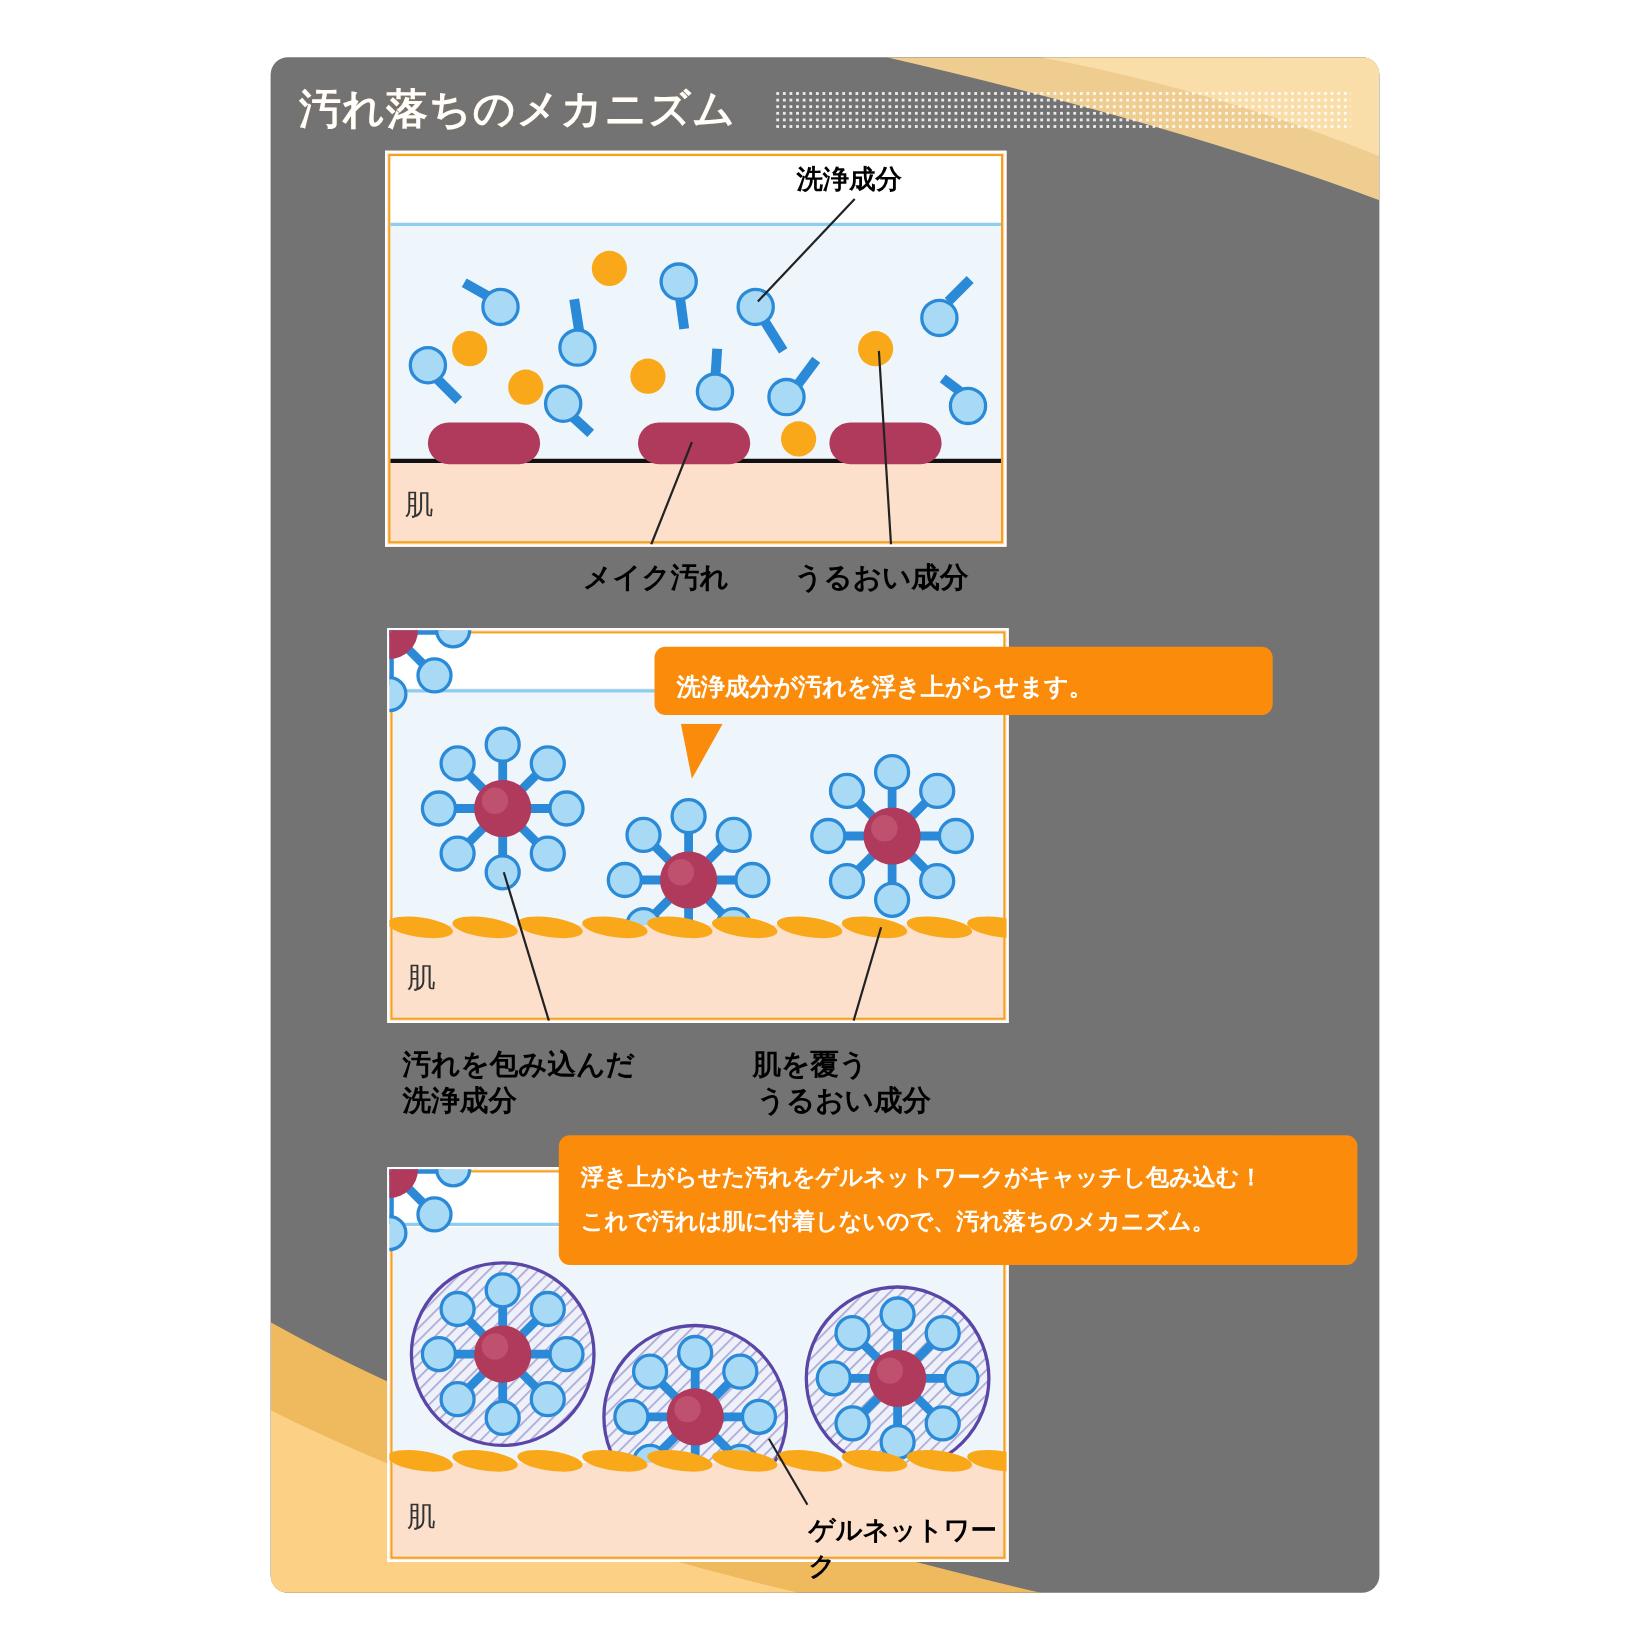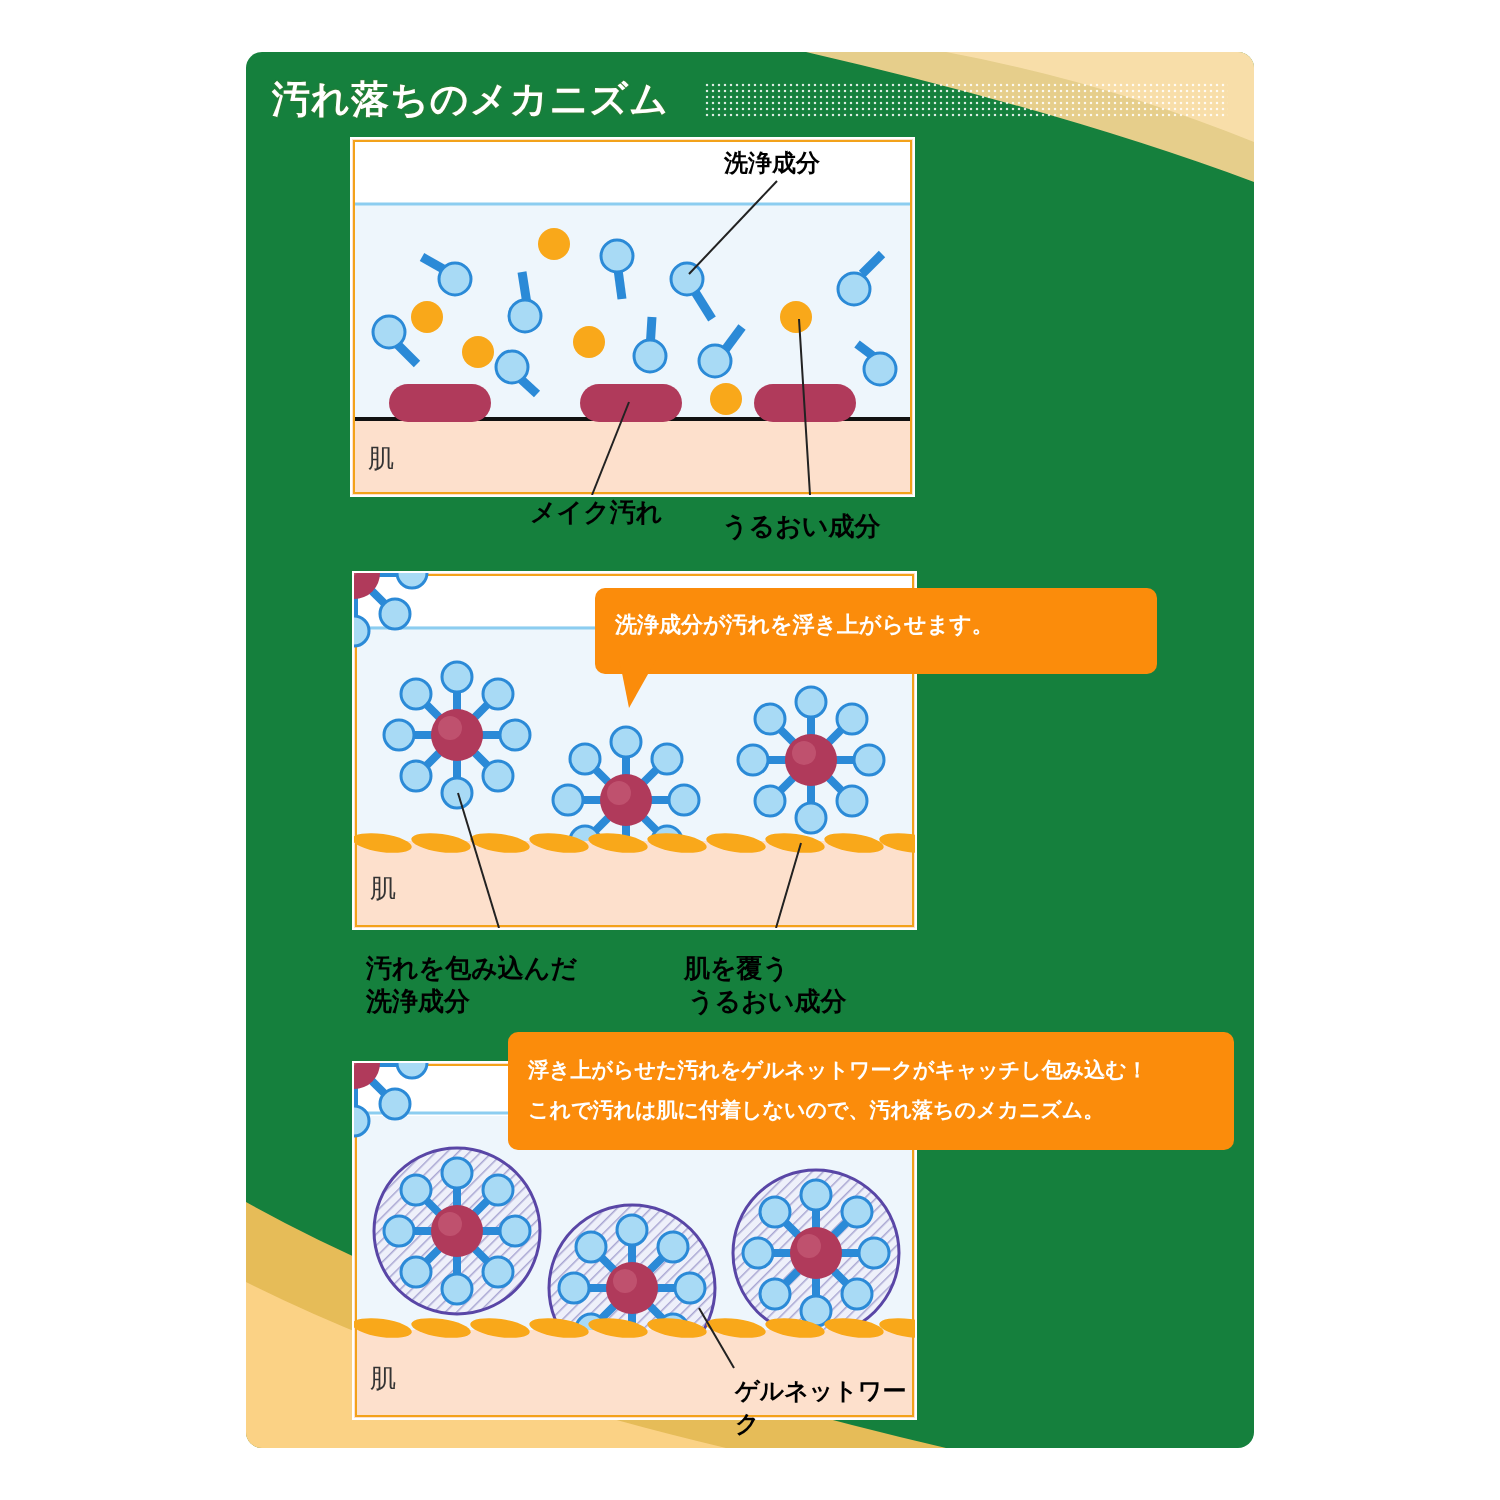--- a/index.html
+++ b/index.html
@@ -1,19 +1,19 @@
 <!DOCTYPE html>
 <html><head>
 <meta charset="utf-8">
 <style>
   html, body { margin:0; padding:0; background:#ffffff; }
   body { width:1500px; height:1500px; position:relative; overflow:hidden;
          font-family:"DejaVu Sans", sans-serif; }
   .card { position:absolute; left:246px; top:52px; width:1008px; height:1396px;
-          border-radius:16px; background:#15803d; overflow:hidden; }
+          border-radius:16px; background:#737373; overflow:hidden; }
   .card-decor { position:absolute; left:0; top:0; width:1008px; height:1396px; }
   .title { position:absolute; left:26px; top:22px; font-size:38px; font-weight:bold;
            color:#ffffff; letter-spacing:1px; text-shadow:0 0 2px rgba(200,120,0,0.4); }
   .dots { position:absolute; left:458px; top:30px; width:524px; height:36px;
           background-image:radial-gradient(circle, rgba(255,255,255,0.85) 1.4px, transparent 1.6px);
           background-size:6px 6px; }
   .panel { position:absolute; border:2px solid #ffffff; outline:2px solid #f3a21a;
            outline-offset:-5px; background:#fde0cc; }
   .panel svg { position:absolute; left:0; top:0; }
   .skin { position:absolute; font-size:26px; color:#333; }
@@ -83,21 +83,21 @@
 
     <g stroke="#222" stroke-width="2">
       <line x1="425" y1="42" x2="337" y2="135"></line>
       <line x1="277" y1="263" x2="240" y2="356"></line>
       <line x1="447" y1="180" x2="458" y2="356"></line>
     </g>
   </svg>
   <div class="skin" style="left:16px; top:302px;">肌</div>
   <div class="label" style="left:372px; top:8px; font-size:24px;">洗浄成分</div>
 </div>
-<div class="label" style="left:530px; top:496px;">メイク汚れ</div>
+<div class="label" style="left:530px; top:510px;">メイク汚れ</div>
 <div class="label" style="left:722px; top:510px;">うるおい成分</div>
 
 <div class="panel" style="left:352px; top:571px; width:561px; height:355px;">
   <svg width="561" height="355">
     <rect x="3" y="3" width="555" height="50" fill="#ffffff"></rect>
     <rect x="3" y="53" width="555" height="215" fill="#eef6fc"></rect>
     <line x1="3" y1="55" x2="558" y2="55" stroke="#8ccdf0" stroke-width="3"></line>
     <g id="micelle">
       <g stroke="#2b8ad7" stroke-width="8">
         <line x1="0" y1="-50" x2="0" y2="50"></line>
@@ -134,21 +134,21 @@
       <ellipse cx="500" cy="270" rx="30" ry="9" transform="rotate(8 500 270)"></ellipse>
       <ellipse cx="555" cy="270" rx="30" ry="9" transform="rotate(8 555 270)"></ellipse>
     </g>
     <g stroke="#222" stroke-width="2">
       <line x1="104" y1="220" x2="145" y2="355"></line>
       <line x1="447" y1="270" x2="422" y2="355"></line>
     </g>
   </svg>
   <div class="skin" style="left:16px; top:298px;">肌</div>
 </div>
-<div class="callout" style="left:595px; top:588px; width:562px; height:86px;">
+<div class="callout" style="left:595px; top:588px; width:562px; height:62px;">
   <span style="padding:22px 0 0 20px;">洗浄成分が汚れを浮き上がらせます。</span>
   <svg width="40" height="60" style="position:absolute; left:22px; top:70px;">
     <path d="M2 0 L40 0 L12 50 Z" fill="#fb8c0b"></path>
   </svg>
 </div>
 <div class="label" style="left:366px; top:952px;">
   <span>汚れを包み込んだ</span><br>
   <span>洗浄成分</span>
 </div>
 <div class="label" style="left:684px; top:952px;">

